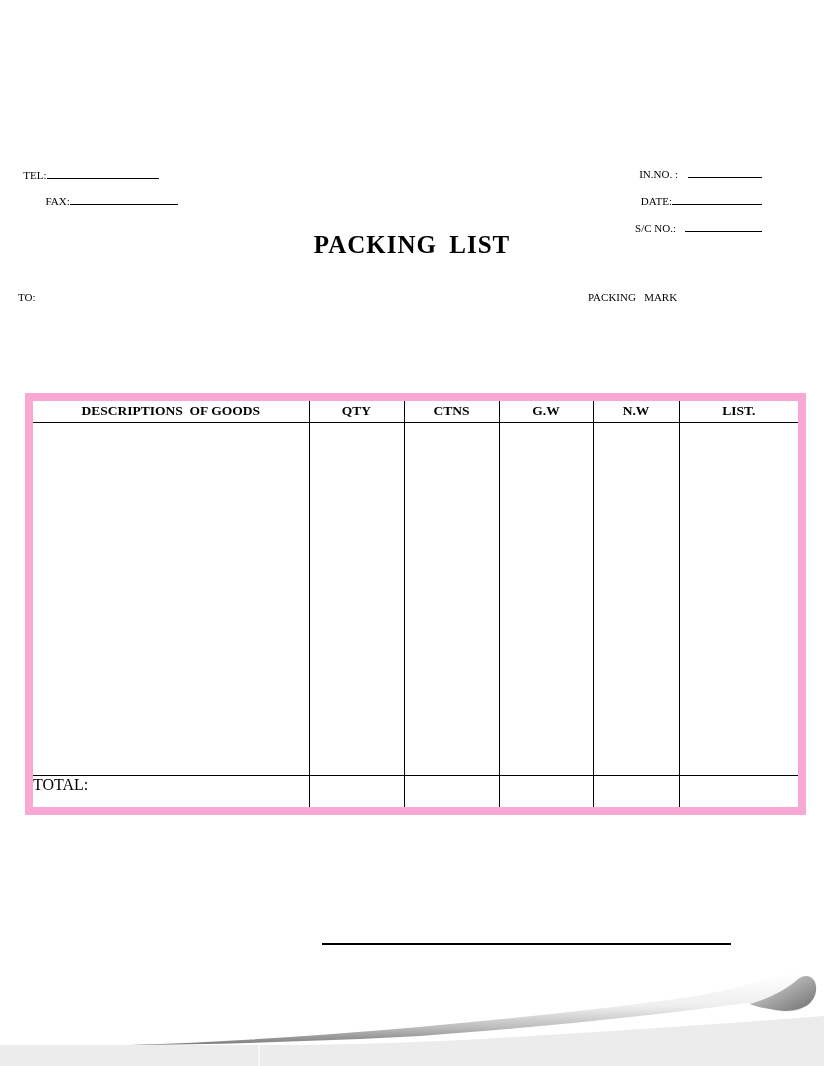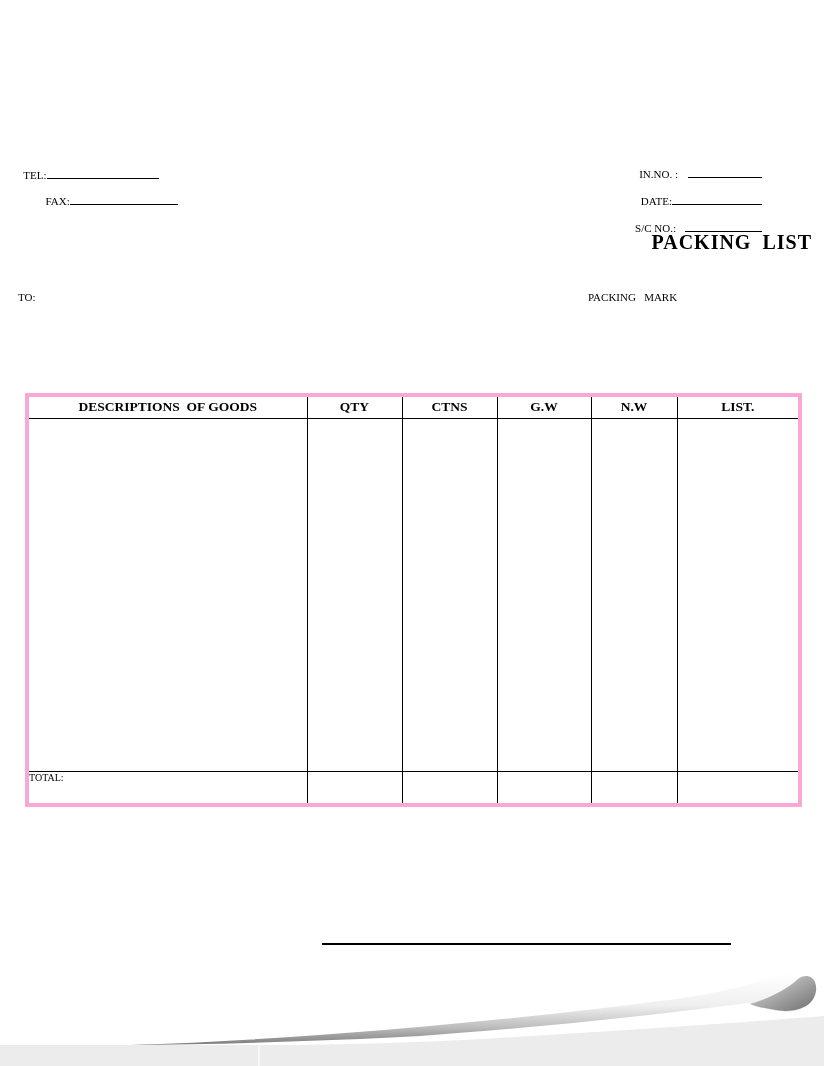--- a/index.html
+++ b/index.html
@@ -35,53 +35,53 @@
   
   .ref-line { right: 62px; text-align: right; }
   #inno-line { top: 148px; }
   #date-line { top: 175px; }
   #scno-line { top: 202px; }
   #inno-line .blank { width: 74px; margin-left: 10px; }
   #date-line .blank { width: 90px; }
   #scno-line .blank { width: 77px; margin-left: 9px; }
   
   #doc-title {
-    left: 0; right: 12px; top: 231px;
-    text-align: right;
-    font-size: 20px;
+    left: 0; right: 0; top: 231px;
+    text-align: center;
+    font-size: 25px;
     font-weight: bold;
     letter-spacing: 1px;
     word-spacing: 5px;
   }
   
   #to-line { left: 18px; top: 289px; }
   #shipping-mark { left: 588px; top: 289px; }
   
   #goods-table-wrap { left: 25px; top: 393px; }
   table.goods {
     border-collapse: collapse;
     table-layout: fixed;
     width: 773px;
-    border: 4px solid #f9a8d4;
+    border: 8px solid #f9a8d4;
   }
   table.goods th, table.goods td {
     border: 1px solid #000;
     padding: 0;
   }
   table.goods th {
     font-size: 13.5px;
     font-weight: bold;
     text-align: center;
     padding: 2px 0 3px 0;
     white-space: pre;
   }
   tr.body-row td { height: 352px; }
   tr.total-row td { height: 31px; vertical-align: top; }
   td.total-cell-label {
-    font-size: 10px;
+    font-size: 16px;
     padding: 5px 0 0 24px;
     white-space: pre;
   }
   
   #signature-line {
     left: 322px; top: 943px;
     width: 409px; height: 0;
     border-top: 2px solid #000;
   }
   

